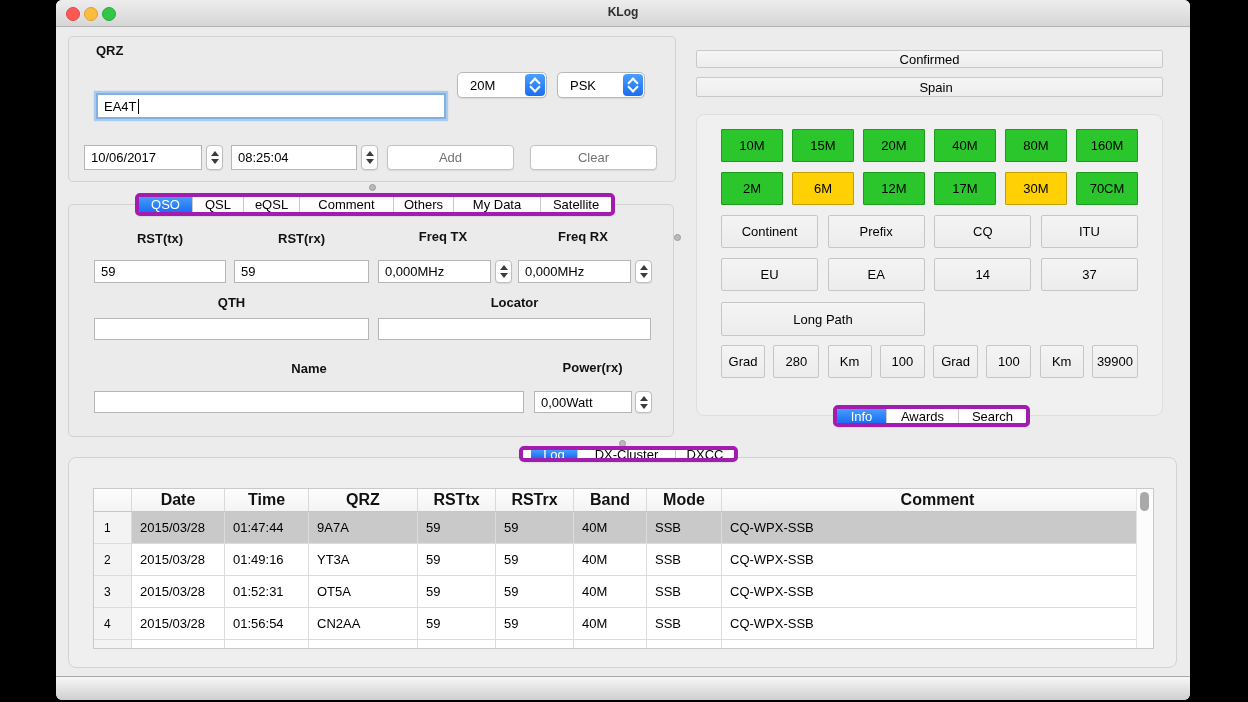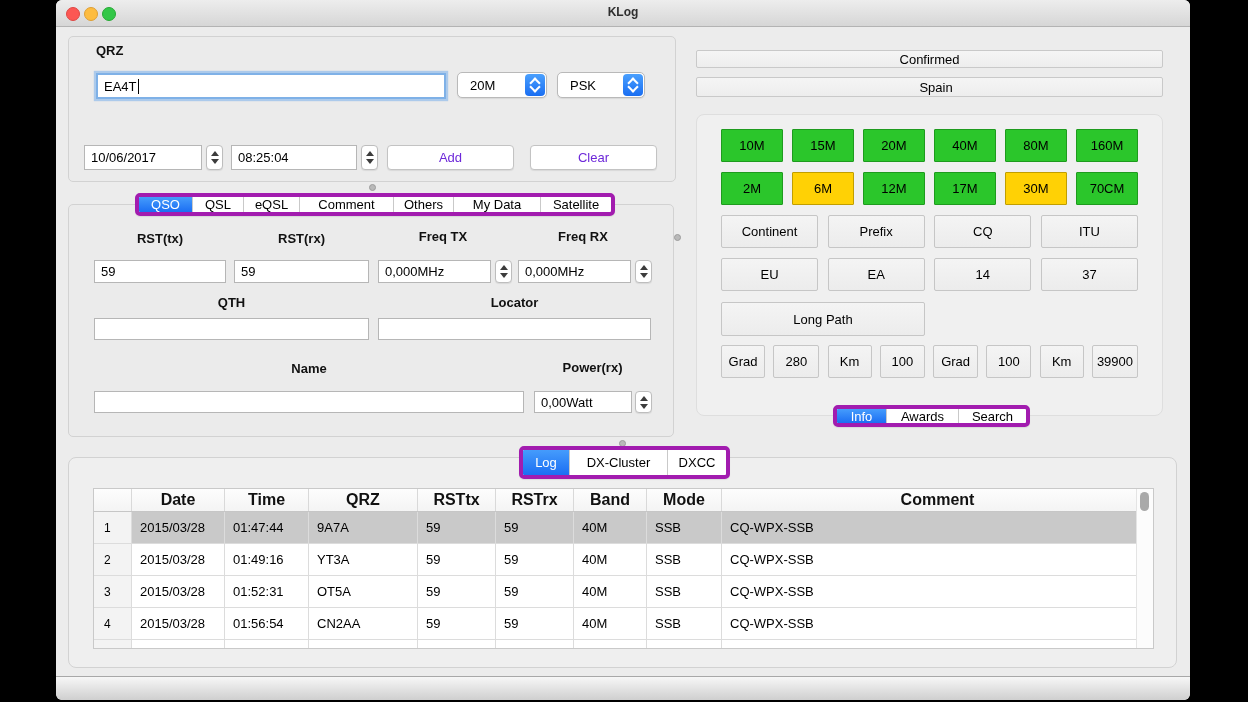--- a/index.html
+++ b/index.html
@@ -14,39 +14,39 @@
   .tl.red{left:10px;background:#FC5753;border:1px solid #DF4744;}
   .tl.yel{left:28px;background:#FDBC40;border:1px solid #DE9F34;}
   .tl.grn{left:46px;background:#33C748;border:1px solid #27AA35;}
   
   .gbox{position:absolute;background:#EBEBEB;border:1px solid #D2D2D2;border-radius:5px;box-sizing:border-box;}
   .gbox2{position:absolute;background:#F0F0F0;border:1px solid #DEDEDE;border-radius:8px;box-sizing:border-box;}
   .glabel{position:absolute;font-size:13px;font-weight:bold;color:#111;}
   
   .tfield{position:absolute;background:#fff;border:1px solid #B6B6B6;box-sizing:border-box;
     font-size:13px;color:#000;display:flex;align-items:center;padding-left:6px;white-space:nowrap;overflow:hidden;}
-  .tfield.focus{border:2px solid #7FB1E7;box-shadow:0 0 1px 2px rgba(120,175,235,.55);}
+  .tfield.focus{border:2px solid #7FB1E7;box-shadow:0 0 1px 2px rgba(120,175,235,.55);margin-top:20px;}
   .caret{display:inline-block;width:1px;height:15px;background:#000;margin-left:1px;}
   .stepper{position:absolute;width:17px;background:#fff;border:1px solid #BDBDBD;border-radius:4px;
     box-sizing:border-box;display:flex;flex-direction:column;align-items:center;justify-content:center;gap:3px;
     box-shadow:0 1px 1px rgba(0,0,0,.08);}
   .tri-up{width:0;height:0;border-left:4px solid transparent;border-right:4px solid transparent;border-bottom:5px solid #3c3c3c;}
   .tri-down{width:0;height:0;border-left:4px solid transparent;border-right:4px solid transparent;border-top:5px solid #3c3c3c;}
   
   .combo{position:absolute;background:#fff;border:1px solid #B9B9B9;border-radius:5px;box-sizing:border-box;
     display:flex;align-items:center;font-size:13px;color:#000;padding-left:12px;
     box-shadow:0 1px 1px rgba(0,0,0,.08);}
   .combocap{position:absolute;right:1px;top:1px;bottom:1px;width:20px;border-radius:4px;
     background:linear-gradient(#4AA0FE,#1A6EF2);}
   .chev{position:absolute;left:6px;width:6px;height:6px;border:solid #fff;border-width:2px 2px 0 0;}
   .chev.up{top:5px;transform:rotate(-45deg);}
   .chev.down{bottom:5px;transform:rotate(135deg);}
   
   .pbtn{position:absolute;background:#fff;border:1px solid #C3C3C3;border-radius:4px;box-sizing:border-box;
-    display:flex;align-items:center;justify-content:center;font-size:13px;color:#6d28d9;
+    display:flex;align-items:center;justify-content:center;font-size:13px;color:#737373;
     box-shadow:0 1px 1px rgba(0,0,0,.08);}
   
   .segbar{position:absolute;display:flex;background:#fff;border:4px solid #a21caf;border-radius:5px;
     overflow:hidden;box-sizing:border-box;box-shadow:0 1px 1px rgba(0,0,0,.08);}
   .seg{display:flex;align-items:center;justify-content:center;font-size:13px;color:#000;
     border-right:1px solid #C9C9C9;box-sizing:border-box;}
   .seg:last-child{border-right:none;}
   .seg.state-selected{background:linear-gradient(#459CFC,#1B6EF3);color:#fff;}
   
   .infobar{position:absolute;background:linear-gradient(#F5F5F5,#EDEDED);border:1px solid #C9C9C9;
@@ -319,21 +319,21 @@
           <div class="td c7"></div>
           <div class="td c8"></div>
       </div>
 
       <div class="vscroll">
         <div class="vthumb"></div>
       </div>
     </div>
   </div>
 
-  <div class="segbar" style="left:463px;top:446px;height:33px;">
+  <div class="segbar" style="left:463px;top:446px;height:16px;padding-left:8px;">
     <div class="seg state-selected" style="width:47px;">Log</div>
     <div class="seg state-normal" style="width:98px;">DX-Cluster</div>
     <div class="seg state-normal" style="width:58px;">DXCC</div>
   </div>
 
   <div class="statusbar"></div>
 
 </div>
 
 </body></html>

